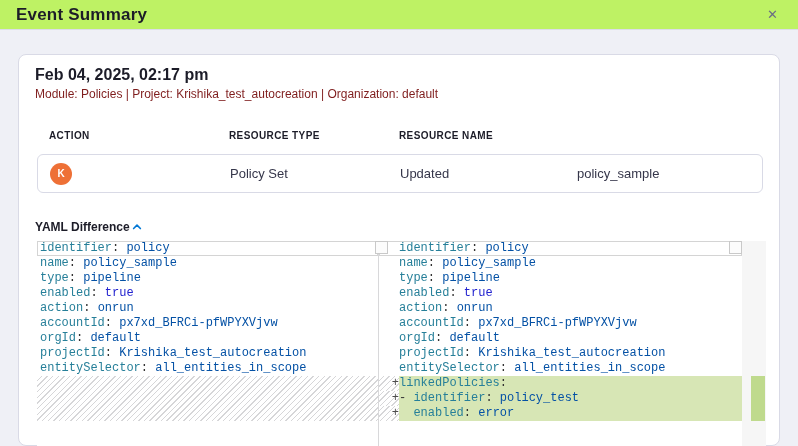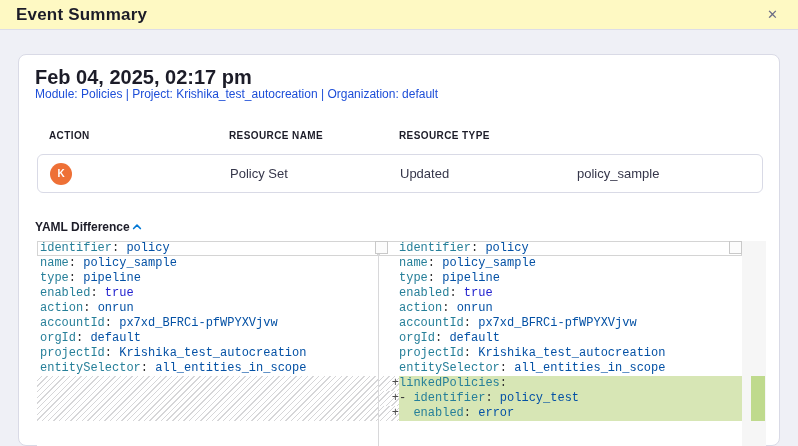--- a/index.html
+++ b/index.html
@@ -1,33 +1,33 @@
 <!DOCTYPE html>
 <html style="--avatar: #ee7036; --added-bg: #d7e6b5; --added-marker: #bfda8d; --yaml-key: #267f99; --yaml-value: #0451a5; --yaml-keyword: #2323cf;"><head>
 <meta charset="utf-8">
 <style>
   * { margin:0; padding:0; box-sizing:border-box; }
   html,body { width:798px; height:446px; overflow:hidden; background:#eff0f6;
               font-family:"Liberation Sans", sans-serif; }
 
   
-  .modal-header { height:30px; background:#fef9c3; border-bottom:1px solid #dcdde8;
+  .modal-header { height:30px; background:#bef264; border-bottom:1px solid #dcdde8;
                   display:flex; align-items:center; justify-content:space-between;
                   padding:0 16px; }
   .modal-title { font-size:17px; font-weight:700; color:#1c1c28; letter-spacing:.2px; }
   .close-btn { font-size:13px; color:#6b6d85; cursor:pointer; line-height:1;
                padding:2px 4px; }
 
   
   .modal-body { padding:24px 18px 0 18px; height:416px; }
   .card { background:#ffffff; border:1px solid #d9dae6; border-radius:8px;
           padding:11px 16px 0 16px; height:100%; }
 
-  .event-date { font-size:20px; font-weight:700; color:#1c1c28; height:18px; }
-  .event-meta { font-size:12px; color:#1d4ed8; margin-top:3px; height:15px; }
+  .event-date { font-size:16px; font-weight:700; color:#1c1c28; height:18px; }
+  .event-meta { font-size:12px; color:#7f1d1d; margin-top:3px; height:15px; }
 
   
   .tbl-head { display:grid; grid-template-columns:180px 170px 177px auto;
               margin:28px 0 0 2px; padding:0 12px; }
   .tbl-head span { font-size:10px; font-weight:700; letter-spacing:.4px;
                    color:#1c1c28; text-transform:uppercase; }
   .tbl-row { display:grid; grid-template-columns:180px 170px 177px auto;
              align-items:center; margin:13px 0 0 2px; padding:0 12px; height:39px;
              width:726px; border:1px solid #d9dae6; border-radius:6px;
              background:#fff; font-size:13px; color:#35364a; }
@@ -85,22 +85,22 @@
 </div>
 
 <div class="modal-body">
   <div class="card">
 
     <div class="event-date">Feb 04, 2025, 02:17 pm</div>
     <div class="event-meta">Module: Policies | Project: Krishika_test_autocreation | Organization: default</div>
 
     <div class="tbl-head">
       <span>ACTION</span>
+      <span>RESOURCE TYPE</span>
       <span>RESOURCE NAME</span>
-      <span>RESOURCE TYPE</span>
     </div>
 
     <div class="tbl-row">
       <span class="user-cell">
         <span class="avatar">K</span>
       </span>
       <span>Policy Set</span>
       <span>Updated</span>
       <span>policy_sample</span>
     </div>

